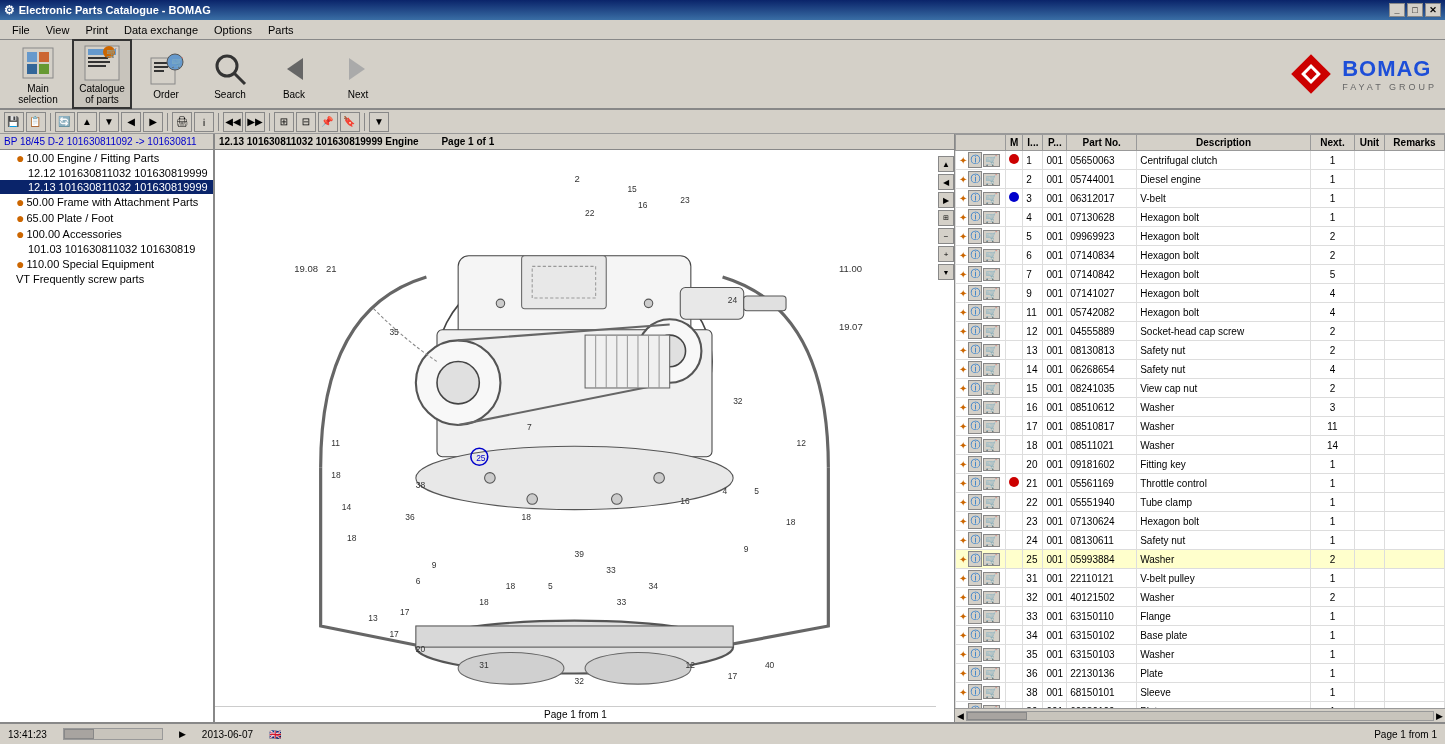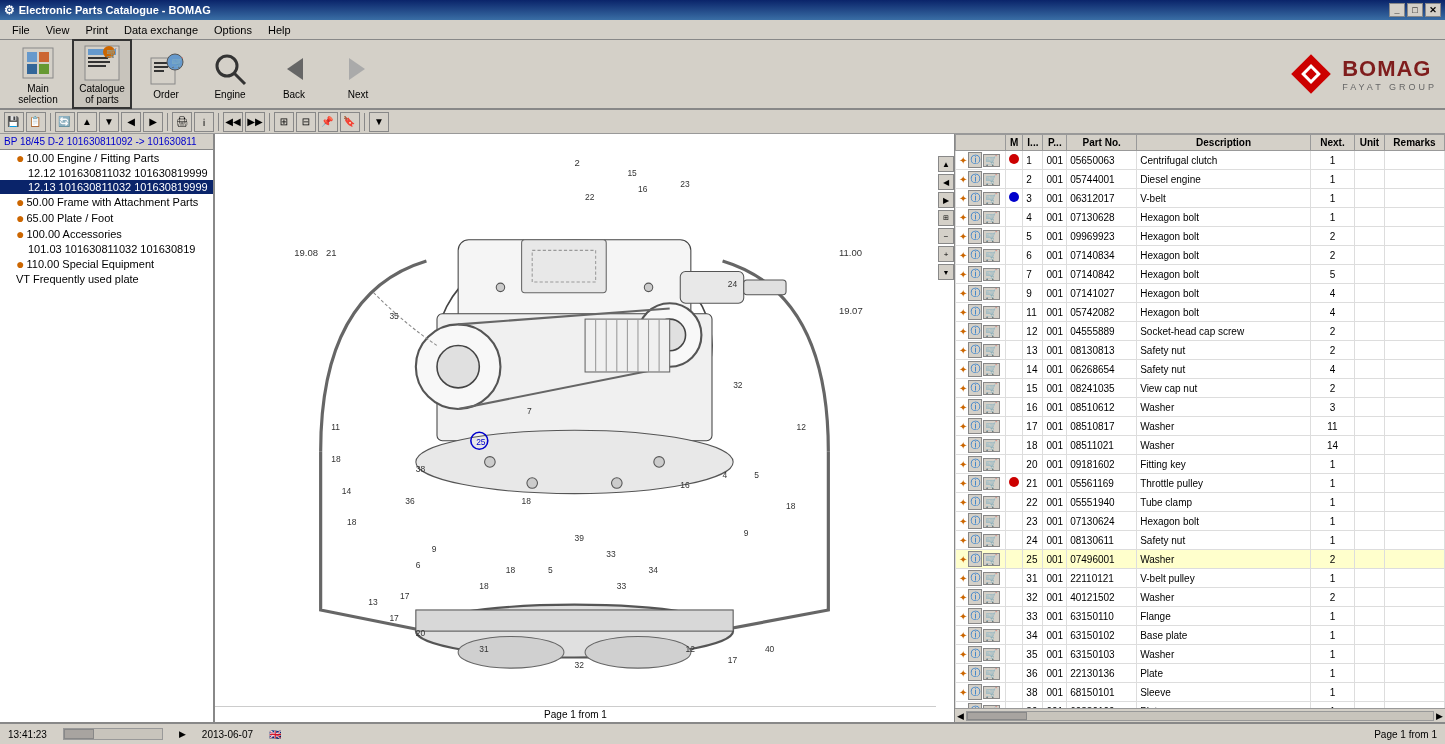--- a/index.html
+++ b/index.html
@@ -227,21 +227,21 @@
     <div class="title-btn">✕</div>
   </div>
 </div>
 
 <div id="menu-bar">
   <span class="menu-item">File</span>
   <span class="menu-item">View</span>
   <span class="menu-item">Print</span>
   <span class="menu-item">Data exchange</span>
   <span class="menu-item">Options</span>
-  <span class="menu-item">Help</span>
+  <span class="menu-item">Parts</span>
 </div>
 
 <div id="toolbar">
   <div class="toolbar-btn">
     <div class="toolbar-icon">
       <svg width="38" height="38" viewBox="0 0 38 38">
         <rect x="4" y="4" width="30" height="30" fill="#d4d0c8" stroke="#888"></rect>
         <rect x="8" y="8" width="10" height="10" fill="#6699cc"></rect>
         <rect x="20" y="8" width="10" height="10" fill="#cc6633"></rect>
         <rect x="8" y="20" width="10" height="10" fill="#336699"></rect>
@@ -278,21 +278,21 @@
     </div>
     <div class="toolbar-label">Order</div>
   </div>
   <div class="toolbar-btn">
     <div class="toolbar-icon">
       <svg width="38" height="38" viewBox="0 0 38 38">
         <circle cx="16" cy="16" r="10" fill="none" stroke="#333" stroke-width="3"></circle>
         <line x1="23" y1="23" x2="34" y2="34" stroke="#333" stroke-width="3"></line>
       </svg>
     </div>
-    <div class="toolbar-label">Engine</div>
+    <div class="toolbar-label">Search</div>
   </div>
   <div class="toolbar-btn">
     <div class="toolbar-icon">
       <svg width="38" height="38" viewBox="0 0 38 38">
         <polygon points="28,8 12,19 28,30" fill="#666"></polygon>
       </svg>
     </div>
     <div class="toolbar-label">Back</div>
   </div>
   <div class="toolbar-btn">
@@ -305,21 +305,21 @@
   </div>
 
   <div id="logo-area">
     <div id="logo-wrapper">
       <div style="position:relative;width:46px;height:46px;display:flex;align-items:center;justify-content:center;">
         <div style="width:28px;height:28px;background:#cc0000;transform:rotate(45deg);"></div>
         <div style="position:absolute;width:14px;height:14px;background:white;transform:rotate(45deg);"></div>
         <div style="position:absolute;width:8px;height:8px;background:#cc0000;transform:rotate(45deg);"></div>
       </div>
       <div>
-        <div id="logo-text" style="font-size:22px;font-weight:bold;color:#7f1d1d;letter-spacing:1px;">BOMAG</div>
+        <div id="logo-text" style="font-size:22px;font-weight:bold;color:#1d4ed8;letter-spacing:1px;">BOMAG</div>
         <div id="logo-sub" style="font-size:9px;color:#666;letter-spacing:3px;">FAYAT GROUP</div>
       </div>
     </div>
   </div>
 </div>
 
 <div id="sec-toolbar">
   <div class="sec-btn">💾</div>
   <div class="sec-btn">📋</div>
   <div class="sec-sep"></div>
@@ -374,25 +374,29 @@
       <span>100.00 Accessories</span>
     </div>
     <div class="tree-item tree-indent-2">
       <span>101.03  101630811032  101630819</span>
     </div>
     <div class="tree-item tree-indent-1">
       <span class="tree-bullet">●</span>
       <span>110.00 Special Equipment</span>
     </div>
     <div class="tree-item tree-indent-1">
-      <span>VT  Frequently used plate</span>
+      <span>VT  Frequently screw parts</span>
     </div>
   </div>
 
   <div id="diagram-area">
+    <div id="diagram-header">
+      <span>12.13  101630811032  101630819999  Engine</span>
+      <span style="margin-left:20px;">Page 1 of 1</span>
+    </div>
 
     <div id="zoom-controls">
       <div class="zoom-btn">+</div>
       <div class="zoom-btn">−</div>
       <div style="width:18px;height:60px;border:1px solid #888;background:#c8c4bc;margin-top:2px;position:relative;">
         <div style="width:100%;height:20px;background:#a8a4a0;border:1px solid #888;position:absolute;top:50%;transform:translateY(-50%);"></div>
       </div>
       <div class="zoom-btn" style="font-size:8px;">⊞</div>
     </div>
 
@@ -832,21 +836,21 @@
                 <div class="icon-cell">
                   <span style="color: rgb(204, 102, 0); font-size: 10px; cursor: pointer;">✦</span>
                   <span style="color: rgb(0, 102, 204); font-size: 10px; cursor: pointer; background: rgb(212, 208, 200); border: 1px solid rgb(136, 136, 136); padding: 0px 1px;">ⓘ</span>
                   <span style="color: rgb(0, 102, 204); font-size: 10px; cursor: pointer; background: rgb(212, 208, 200); border: 1px solid rgb(136, 136, 136); padding: 0px 1px;">🛒</span>
                 </div>
               </td>
               <td><span class="status-dot dot-red"></span></td>
               <td>21</td>
               <td>001</td>
               <td>05561169</td>
-              <td>Throttle pulley</td>
+              <td>Throttle control</td>
               <td style="text-align: center;">1</td>
               <td></td>
               <td></td>
             </tr>
             <tr>
               <td>
                 <div class="icon-cell">
                   <span style="color: rgb(204, 102, 0); font-size: 10px; cursor: pointer;">✦</span>
                   <span style="color: rgb(0, 102, 204); font-size: 10px; cursor: pointer; background: rgb(212, 208, 200); border: 1px solid rgb(136, 136, 136); padding: 0px 1px;">ⓘ</span>
                   <span style="color: rgb(0, 102, 204); font-size: 10px; cursor: pointer; background: rgb(212, 208, 200); border: 1px solid rgb(136, 136, 136); padding: 0px 1px;">🛒</span>
@@ -899,21 +903,21 @@
               <td>
                 <div class="icon-cell">
                   <span style="color: rgb(204, 102, 0); font-size: 10px; cursor: pointer;">✦</span>
                   <span style="color: rgb(0, 102, 204); font-size: 10px; cursor: pointer; background: rgb(212, 208, 200); border: 1px solid rgb(136, 136, 136); padding: 0px 1px;">ⓘ</span>
                   <span style="color: rgb(0, 102, 204); font-size: 10px; cursor: pointer; background: rgb(212, 208, 200); border: 1px solid rgb(136, 136, 136); padding: 0px 1px;">🛒</span>
                 </div>
               </td>
               <td></td>
               <td>25</td>
               <td>001</td>
-              <td>07496001</td>
+              <td>05993884</td>
               <td>Washer</td>
               <td style="text-align: center;">2</td>
               <td></td>
               <td></td>
             </tr>
             <tr>
               <td>
                 <div class="icon-cell">
                   <span style="color: rgb(204, 102, 0); font-size: 10px; cursor: pointer;">✦</span>
                   <span style="color: rgb(0, 102, 204); font-size: 10px; cursor: pointer; background: rgb(212, 208, 200); border: 1px solid rgb(136, 136, 136); padding: 0px 1px;">ⓘ</span>

